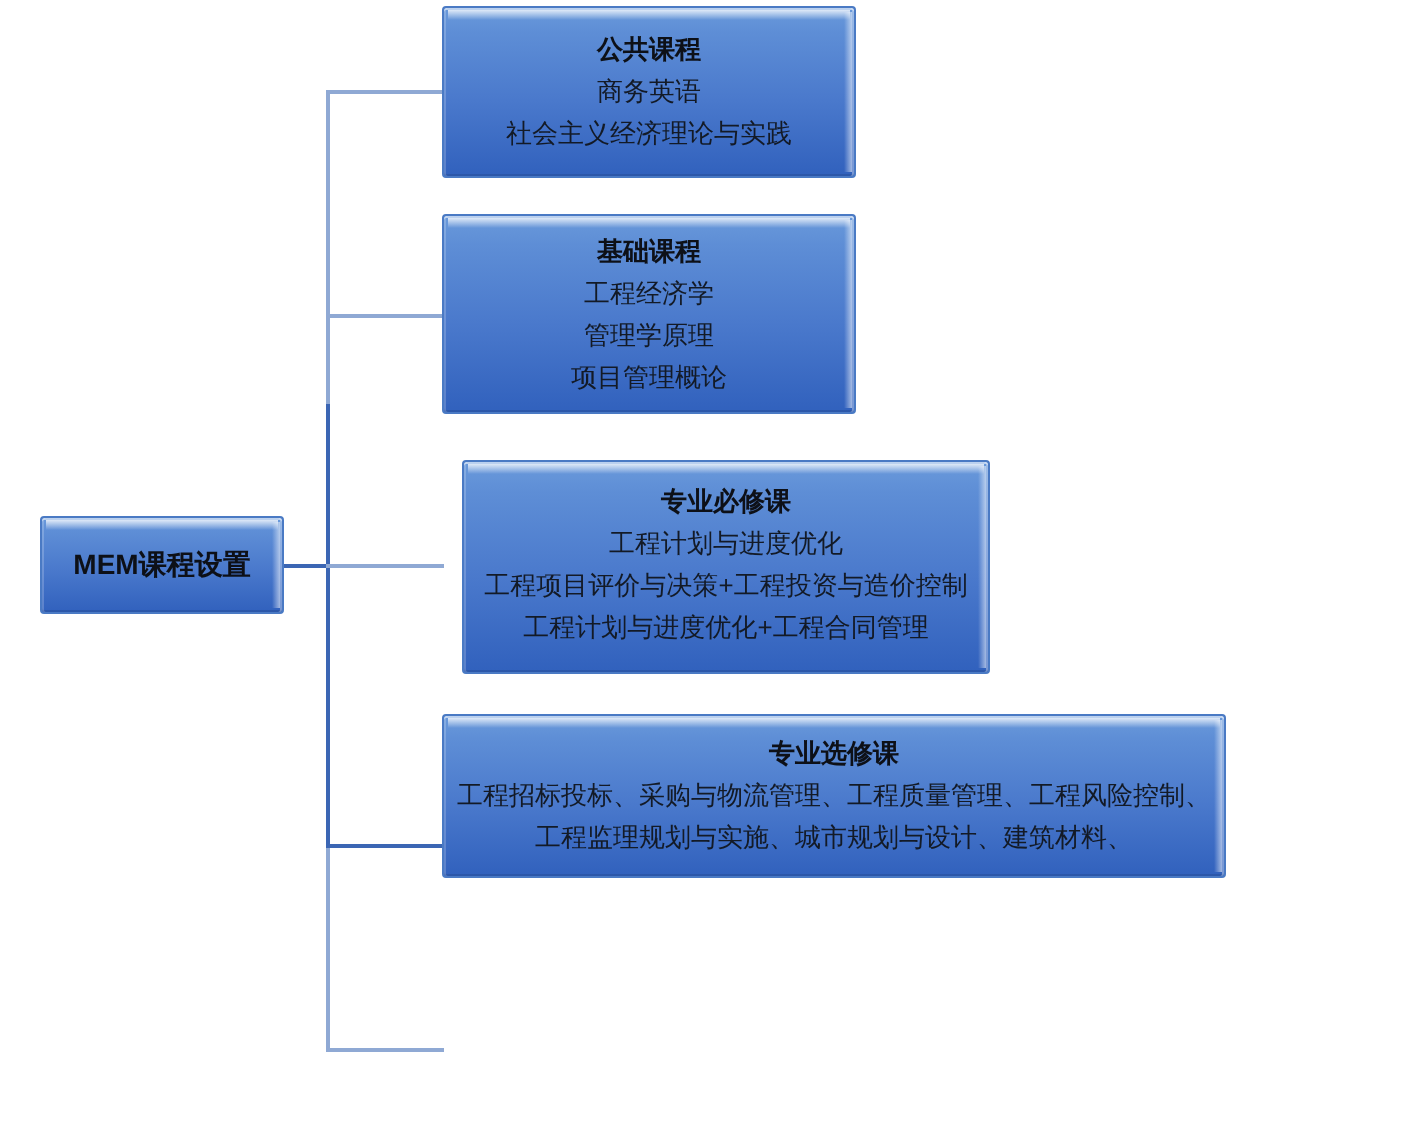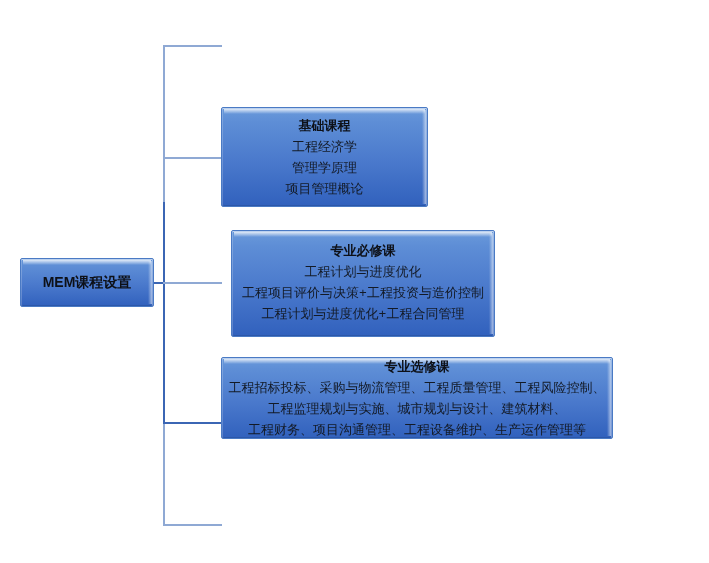--- a/index.html
+++ b/index.html
@@ -80,40 +80,44 @@
   <div class="conn trunk dark" style="left:163px;top:282px;height:142px;"></div>
   <div class="conn trunk" style="left:163px;top:45px;height:157px;"></div>
   <div class="conn trunk" style="left:163px;top:422px;height:103px;"></div>
 
   <div class="conn branch" style="left:163px;top:45px;width:59px;"></div>
   <div class="conn branch" style="left:163px;top:157px;width:59px;"></div>
   <div class="conn branch" style="left:163px;top:282px;width:59px;"></div>
   <div class="conn branch dark" style="left:163px;top:422px;width:59px;"></div>
   <div class="conn branch" style="left:163px;top:524px;width:59px;"></div>
 
-  <div class="node root" style="left:20px;top:258px;width:134px;height:49px;">
+  <div class="node root" style="left:20px;top:258px;width:122px;height:49px;">
     <span class="rl">MEM课程设置</span>
   </div>
 
+  <div class="node" style="left:221px;top:3px;width:207px;height:86px;">
+    <span class="hd">公共课程</span>
+    <span class="ln">商务英语</span>
+    <span class="ln">社会主义经济理论与实践</span>
+  </div>
 
   <div class="node" style="left:221px;top:107px;width:207px;height:100px;">
     <span class="hd">基础课程</span>
     <span class="ln">工程经济学</span>
     <span class="ln">管理学原理</span>
     <span class="ln">项目管理概论</span>
   </div>
 
   <div class="node" style="left:231px;top:230px;width:264px;height:107px;font-family:Liberation Mono, monospace;">
     <span class="hd">专业必修课</span>
     <span class="ln">工程计划与进度优化</span>
     <span class="ln">工程项目评价与决策+工程投资与造价控制</span>
     <span class="ln">工程计划与进度优化+工程合同管理</span>
   </div>
 
   <div class="node" style="left:221px;top:357px;width:392px;height:82px;">
     <span class="hd">专业选修课</span>
     <span class="ln">工程招标投标、采购与物流管理、工程质量管理、工程风险控制、</span>
     <span class="ln">工程监理规划与实施、城市规划与设计、建筑材料、</span>
-    <span class="ln">工程财务、项目沟通管理、工程设备维护、生产运作管理等</span>
   </div>
 
 
 </div>
 
 </body></html>

